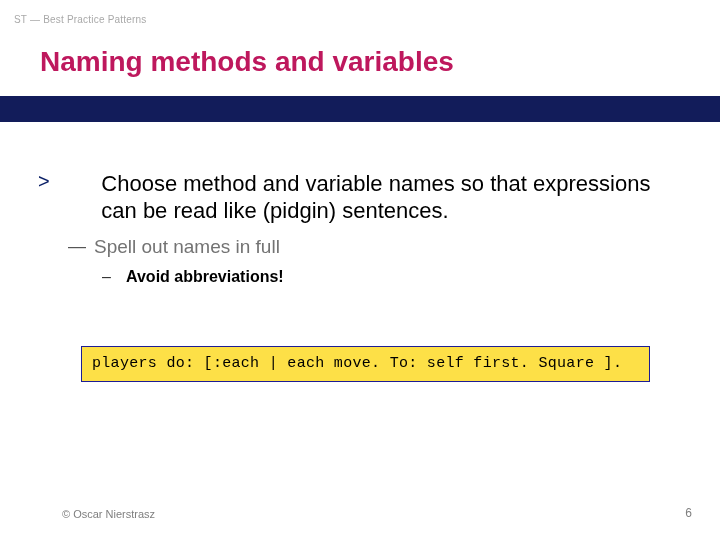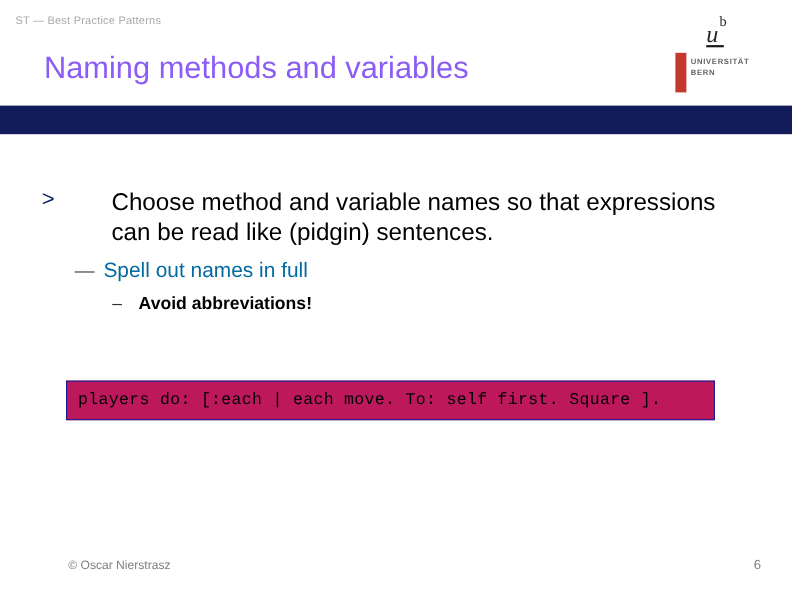--- a/index.html
+++ b/index.html
@@ -11,69 +11,58 @@
   .logo { position: absolute; right: 16px; top: 6px; width: 90px; height: 92px; }
   .logo .ub { position: absolute; top: 2px; left: 28px; font-family: Georgia, 'Times New Roman', serif; }
   .logo .ub .u { font-size: 22px; font-style: italic; color: #2a2a2a; display: inline-block; transform: translateY(10px); }
   .logo .ub .b { font-size: 13px; color: #2a2a2a; display: inline-block; transform: translate(1px, -4px); }
   .logo .ub .uline { position: absolute; left: 0; top: 33px; width: 16px; height: 2px; background: #1a1a1a; }
   .logo .red { position: absolute; left: 0; top: 42px; width: 10px; height: 36px; background: #c23a2e; }
   .logo .words { position: absolute; left: 14px; top: 46px; font-size: 7px; letter-spacing: 0.6px; color: #656565; line-height: 10px; font-family: Arial, sans-serif; }
   .logo .words .w1 { font-weight: 600; }
   .logo .words .w2 { font-weight: 600; }
 
-  .title { position: absolute; left: 40px; top: 46px; font-size: 28px; font-weight: 400; color: #8b5cf6; text-align: right; }
+  .title { position: absolute; left: 40px; top: 46px; font-size: 28px; font-weight: 700; color: #be185d; text-align: right; }
 
   .band { position: absolute; left: 0; top: 96px; width: 720px; height: 26px; background: #121c5a; }
   .whiteblock { position: absolute; right: 0; top: 0; width: 115px; height: 96px; background: #fff; }
 
   .content { position: absolute; left: 38px; top: 170px; right: 38px; }
 
   .lvl1 { display: flex; align-items: flex-start; margin-bottom: 6px; }
   .lvl1 .mk { width: 30px; font-size: 20px; color: #0a1f66; }
   .lvl1 .tx { font-size: 22px; color: #000; line-height: 27px; margin-left: 44px; }
 
   .lvl2 { display: flex; align-items: flex-start; margin-left: 30px; margin-top: 12px; }
   .lvl2 .mk { width: 26px; font-size: 18px; color: #555; }
-  .lvl2 .tx { font-size: 19px; color: #0369a1; }
+  .lvl2 .tx { font-size: 19px; color: #737373; }
 
   .lvl3 { display: flex; align-items: flex-start; margin-left: 64px; margin-top: 10px; }
   .lvl3 .mk { width: 24px; font-size: 16px; color: #303030; }
   .lvl3 .tx { font-size: 16px; font-weight: 700; color: #000; }
 
   .codebox-wrap { position: absolute; left: 60px; top: 346px; width: 590px; }
-  .codebox { border: 1.5px solid #1c1c95; background: #be185d; padding: 8px 10px 9px 10px; font-family: "Courier New", Courier, monospace; font-size: 15px; color: #000; letter-spacing: 0.3px; white-space: pre; overflow: hidden; }
+  .codebox { border: 1.5px solid #1c1c95; background: #fde047; padding: 8px 10px 9px 10px; font-family: "Courier New", Courier, monospace; font-size: 15px; color: #000; letter-spacing: 0.3px; white-space: pre; overflow: hidden; margin-left: 21px; }
   .codebox-shadow { position: absolute; left: 3px; top: 3px; width: 100%; height: 100%; background: #33338a; z-index: -1; }
   .codebox-rel { position: relative; z-index: 1; }
 
   .footer-left { position: absolute; left: 62px; bottom: 20px; font-size: 11px; color: #7f7f7f; text-align: center; }
   .footer-right { position: absolute; right: 28px; bottom: 20px; font-size: 12px; color: #7f7f7f; }
 </style>
 </head>
 <body>
 
 <div class="slide">
 
   <div class="whiteblock"></div>
 
   <div class="topline">ST — Best Practice Patterns</div>
 
   <div class="title">Naming methods and variables</div>
 
-  <div class="logo">
-    <div class="ub">
-      <span class="u">u</span><span class="b">b</span>
-      <div class="uline"></div>
-    </div>
-    <div class="red"></div>
-    <div class="words">
-      <div class="w1">UNIVERSITÄT</div>
-      <div class="w2">BERN</div>
-    </div>
-  </div>
 
   <div class="band"></div>
 
   <div class="content">
     <div class="lvl1">
       <div class="mk">&gt;</div>
       <div class="tx">Choose method and variable names so that expressions can be read like (pidgin) sentences.</div>
     </div>
     <div class="lvl2">
       <div class="mk">—</div>

